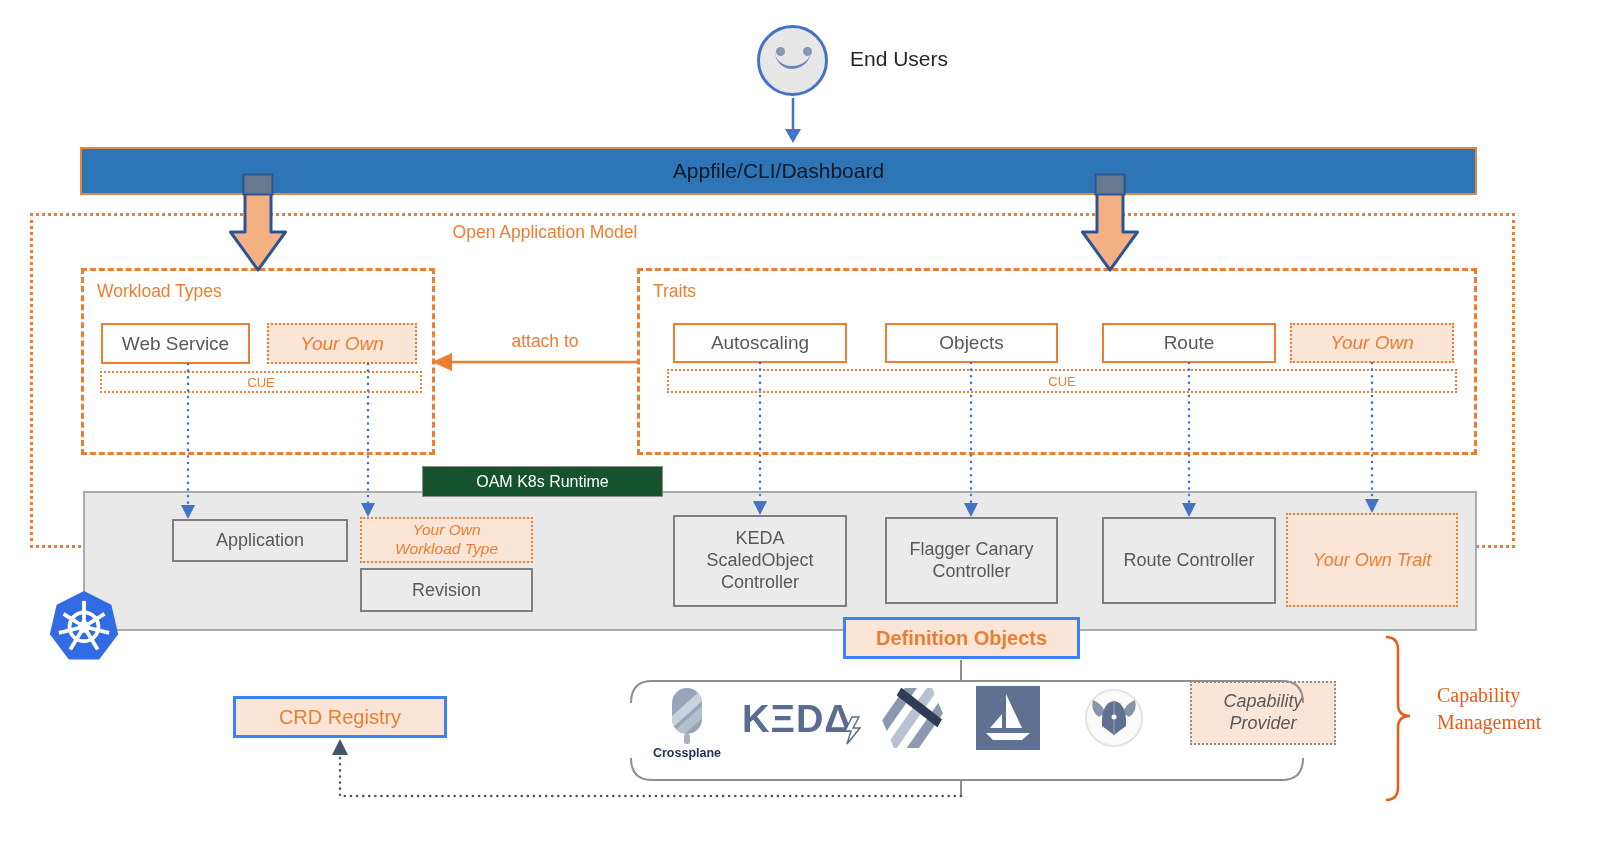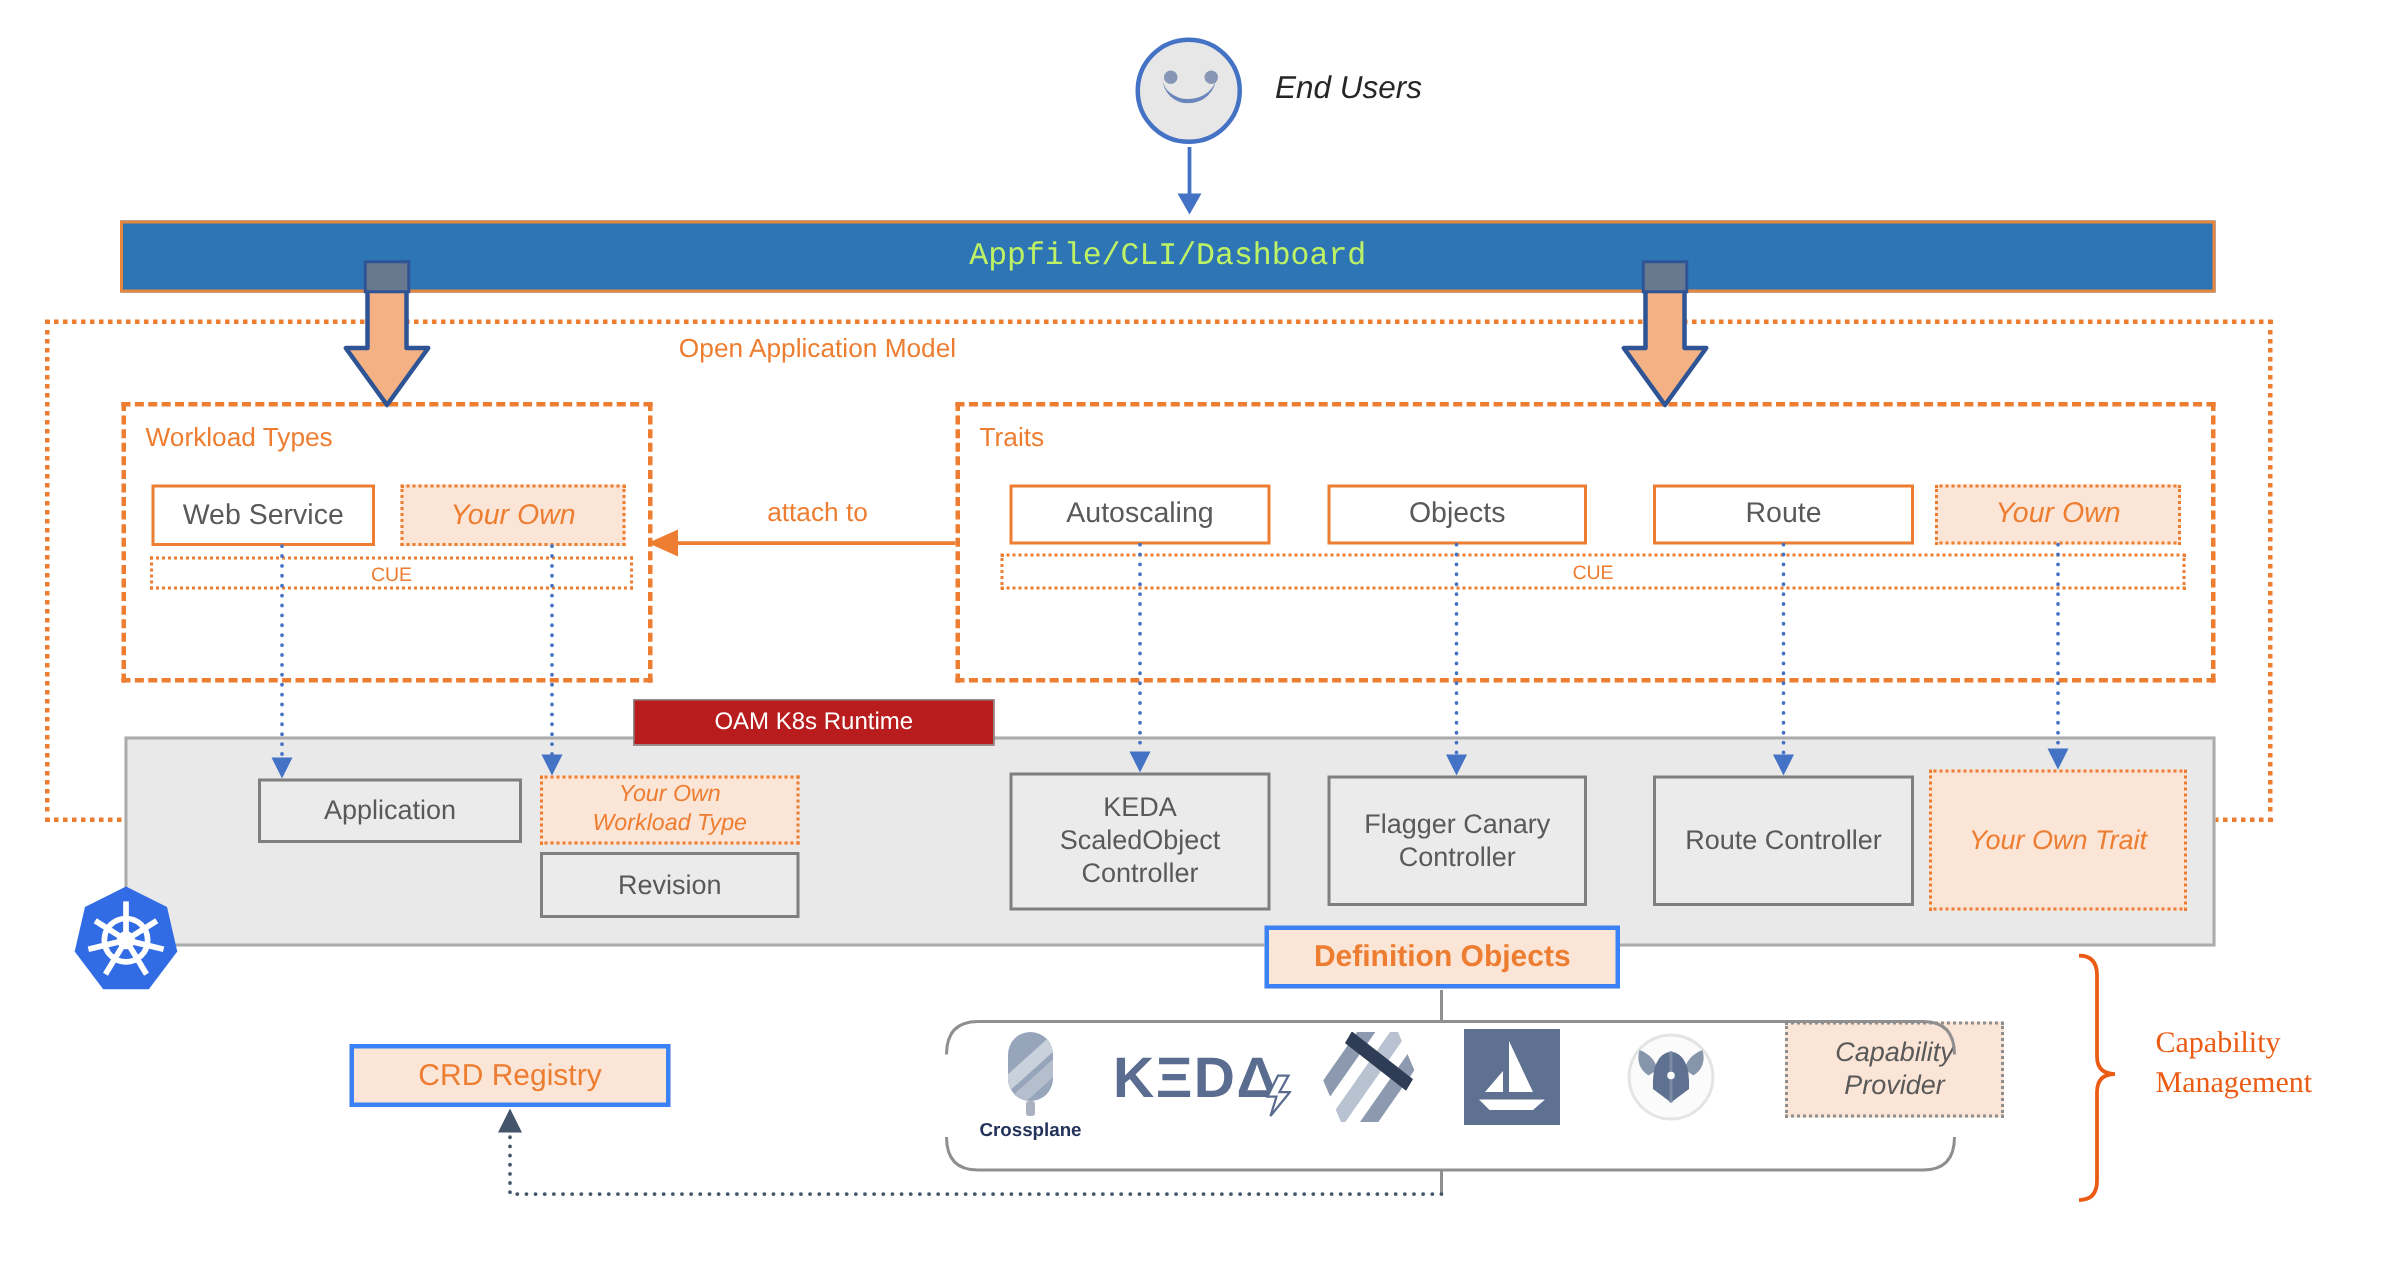--- a/index.html
+++ b/index.html
@@ -13,40 +13,40 @@
   .dash-orange{border:3px dashed #ED7D31;}
   .dot-orange-thin{border:2px dotted #ED7D31;}
   .outer-dot{border:3px dotted #ED7D31;}
   .solid-orange{border:2px solid #ED7D31;background:#ffffff;color:#595959;}
   .peach{border:2px dotted #ED7D31;background:#FBE5D6;color:#ED7D31;font-style:italic;}
   .peach-solid{border:3px solid #3b82f6;background:#FBE5D6;color:#ED7D31;}
   
   .gray-comp{border:2px solid #7F7F7F;background:#EBEBEB;color:#595959;}
   .label-sm{font-size:17px;}
   .label-box{font-size:19px;}
-  .banner{background:#2E75B6;border:2px solid #E8873C;color:#bef264;font-size:21px;font-family:Liberation Mono, monospace;}
-  .tab{background:#b91c1c;border:1px solid #8C8C8C;color:#ffffff;font-size:16px;}
+  .banner{background:#2E75B6;border:2px solid #E8873C;color:#0f172a;font-size:21px;}
+  .tab{background:#14532d;border:1px solid #8C8C8C;color:#ffffff;font-size:16px;}
   .runtime-bg{background:#E9E9E9;border:2px solid #ABABAB;}
   .cue{font-size:13px;color:#ED7D31;}
   .serif-orange{font-family:"Liberation Serif", serif;color:#EB5B13;font-size:20px;line-height:27px;}
   .overlay{position:absolute;left:0;top:0;z-index:6;pointer-events:none;}
   .z1{z-index:1}.z2{z-index:2}.z3{z-index:3}.z4{z-index:4}.z5{z-index:5}
   .lh1{line-height:1.22;}
 </style>
 </head>
 <body>
 
 <div class="canvas">
 
   <div class="abs z4" style="left:757px;top:25px;width:71px;height:71px;border-radius:50%;border:3px solid #4472C4;background:#E8E7E7;">
     <div class="abs" style="left:16px;top:19px;width:9px;height:9px;border-radius:50%;background:#8796B4;"></div>
     <div class="abs" style="left:43px;top:19px;width:9px;height:9px;border-radius:50%;background:#8796B4;"></div>
     <div class="abs" style="left:15px;top:20px;width:36px;height:21px;border-bottom:3px solid #6B86BC;border-radius:0 0 20px 18px;"></div>
   </div>
-  <div class="abs box" style="left:850px;top:45px;width:130px;height:28px;font-size:21px;color:#262626;justify-content:flex-start;font-style:italic;">End Users</div>
+  <div class="abs box" style="left:850px;top:45px;width:130px;height:28px;font-size:21px;color:#262626;justify-content:flex-start;">End Users</div>
 
   <div class="abs box banner z3" style="left:80px;top:147px;width:1397px;height:48px;">
     <span>Appfile/CLI/Dashboard</span>
   </div>
 
   <div class="abs outer-dot z1" style="left:30px;top:213px;width:1485px;height:335px;"></div>
   <div class="abs box orange-text z2" style="left:430px;top:221px;width:230px;height:22px;font-size:17.5px;">Open Application Model</div>
 
   <div class="abs dash-orange z2" style="left:81px;top:268px;width:354px;height:187px;"></div>
   <div class="abs orange-text z2 label-sm" style="left:97px;top:281px;font-size:17.5px;">Workload Types</div>

